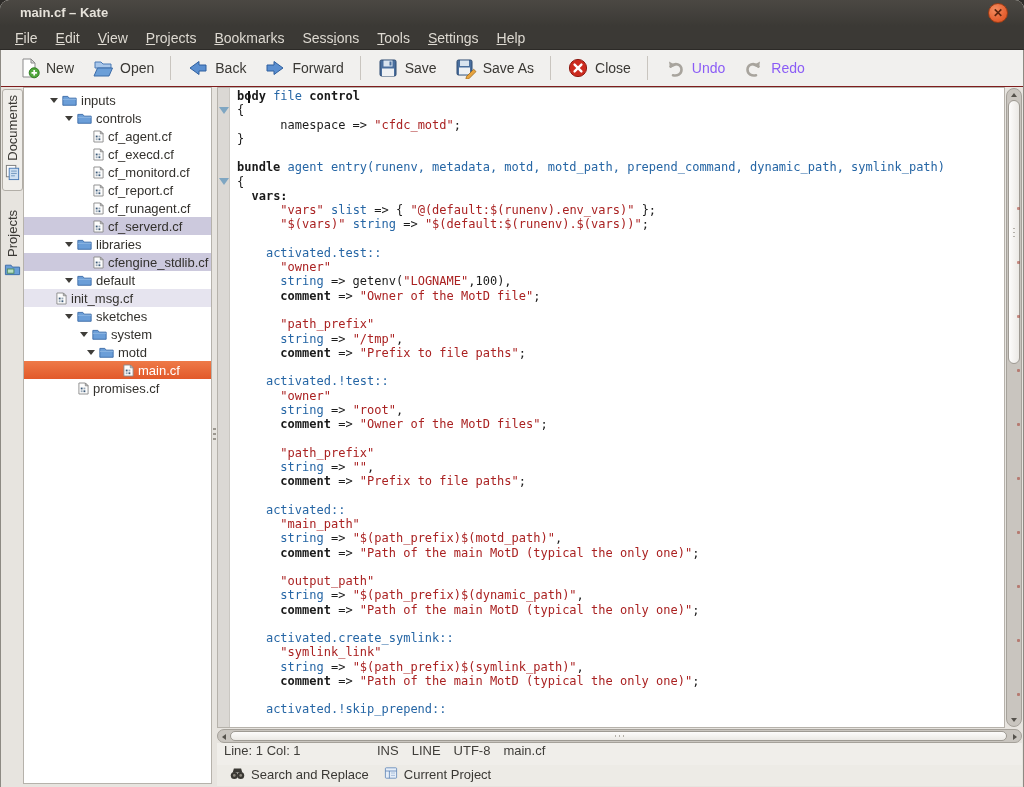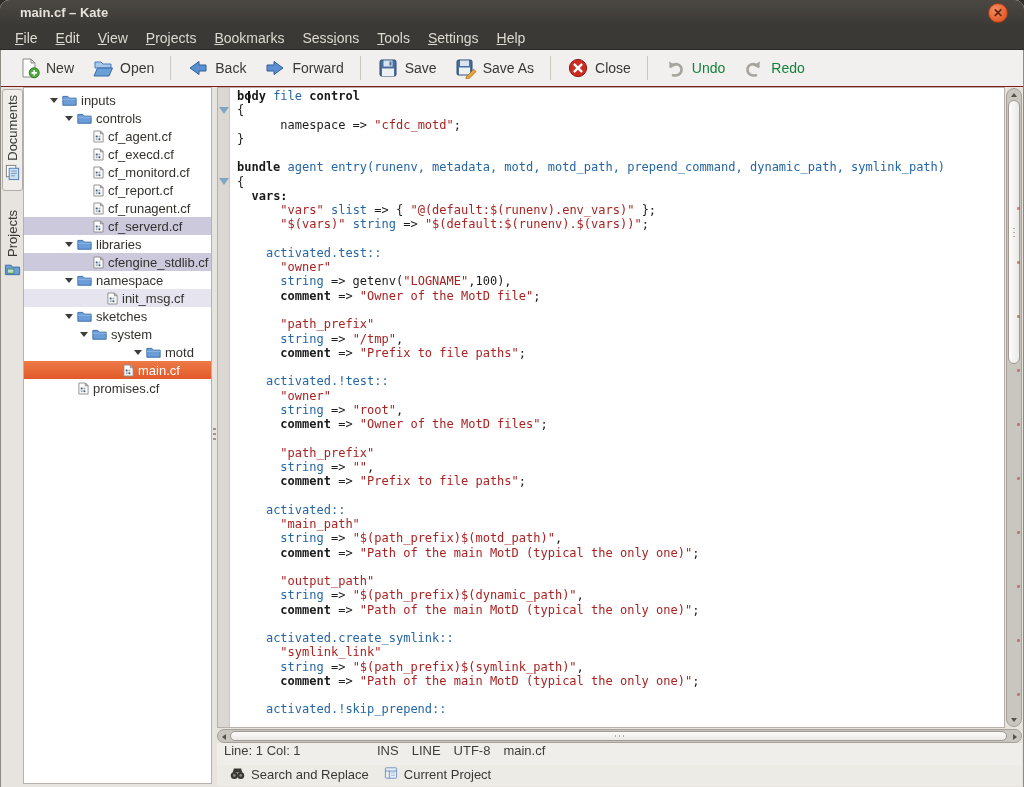--- a/index.html
+++ b/index.html
@@ -22,21 +22,21 @@
            display:flex;align-items:center;padding-left:6px;box-sizing:border-box;
            border-bottom:1px solid #2c2a27;}
   .menu-item{color:#dedad2;font-size:14px;padding:2px 9px;white-space:nowrap;}
   .menu-item .u{text-decoration:underline;}
   
   #toolbar{position:absolute;top:50px;left:1px;right:1px;height:36px;background:#f1f0ee;
            border-bottom:6px solid #7f1d1d;display:flex;align-items:center;padding-left:8px;
            box-sizing:content-box;}
   .tb-btn{display:flex;align-items:center;gap:6px;padding:4px 9px;font-size:14px;color:#3a3834;
           border-radius:3px;white-space:nowrap;}
-  .tb-btn.disabled{color:#15803d;}
+  .tb-btn.disabled{color:#8b5cf6;}
   .tb-btn svg{display:block;}
   .tb-sep{width:1px;height:24px;background:#c9c5bf;margin:0 7px;}
   
   #main{position:absolute;top:87px;left:1px;right:1px;bottom:0;background:#e7e4df;}
   
   #tabstrip{position:absolute;left:0;top:0;width:22px;bottom:0;display:flex;
             flex-direction:column;align-items:center;padding-top:2px;box-sizing:border-box;}
   .side-tab{display:flex;flex-direction:column;align-items:center;gap:3px;padding:5px 1px;
             margin-bottom:14px;border-radius:3px;}
   .side-tab.boxed{border:1px solid #b2aea7;background:#f0eeea;}
@@ -358,23 +358,23 @@
           <span>cfengine_stdlib.cf</span>
         </div>
         <div class="tree-row" style="padding-left: 41px;">
           <span class="tw-arrow"></span>
           <span class="tree-ico">
             <svg width="15" height="12" viewBox="0 0 16 13">
               <path d="M.8 2.6h5.4l1.5 1.9h7.5v7.7H.8z" fill="#6b9ed8" stroke="#3c6ba8"></path>
               <path d="M.8 5.8h14.4" stroke="#8fb6e2"></path>
             </svg>
           </span>
-          <span>namespace</span>
-        </div>
-        <div class="tree-row hl-open-faint" style="padding-left: 83px;">
+          <span>default</span>
+        </div>
+        <div class="tree-row hl-open-faint" style="padding-left: 32px;">
           <span class="tree-ico">
             <svg width="11" height="13" viewBox="0 0 12 14">
               <path d="M1 1h7l3 3v9H1z" fill="#fdfdfd" stroke="#8b8b8b"></path>
               <path d="M8 1l3 3H8z" fill="#d8d8d8" stroke="#8b8b8b"></path>
               <rect x="3" y="6" width="2" height="2" fill="#3c5a78"></rect>
               <rect x="6" y="6" width="2" height="2" fill="#9aa9b8"></rect>
               <rect x="3" y="9" width="2" height="2" fill="#9aa9b8"></rect>
               <rect x="6" y="9" width="2" height="2" fill="#3c5a78"></rect>
             </svg>
           </span>
@@ -393,21 +393,21 @@
         <div class="tree-row" style="padding-left: 56px;">
           <span class="tw-arrow"></span>
           <span class="tree-ico">
             <svg width="15" height="12" viewBox="0 0 16 13">
               <path d="M.8 2.6h5.4l1.5 1.9h7.5v7.7H.8z" fill="#6b9ed8" stroke="#3c6ba8"></path>
               <path d="M.8 5.8h14.4" stroke="#8fb6e2"></path>
             </svg>
           </span>
           <span>system</span>
         </div>
-        <div class="tree-row" style="padding-left: 110px;">
+        <div class="tree-row" style="padding-left: 37px; margin-left: 26px;">
           <span class="tw-arrow"></span>
           <span class="tree-ico">
             <svg width="15" height="12" viewBox="0 0 16 13">
               <path d="M.8 2.6h5.4l1.5 1.9h7.5v7.7H.8z" fill="#6b9ed8" stroke="#3c6ba8"></path>
               <path d="M.8 5.8h14.4" stroke="#8fb6e2"></path>
             </svg>
           </span>
           <span>motd</span>
         </div>
         <div class="tree-row hl-active" style="padding-left: 99px;">

